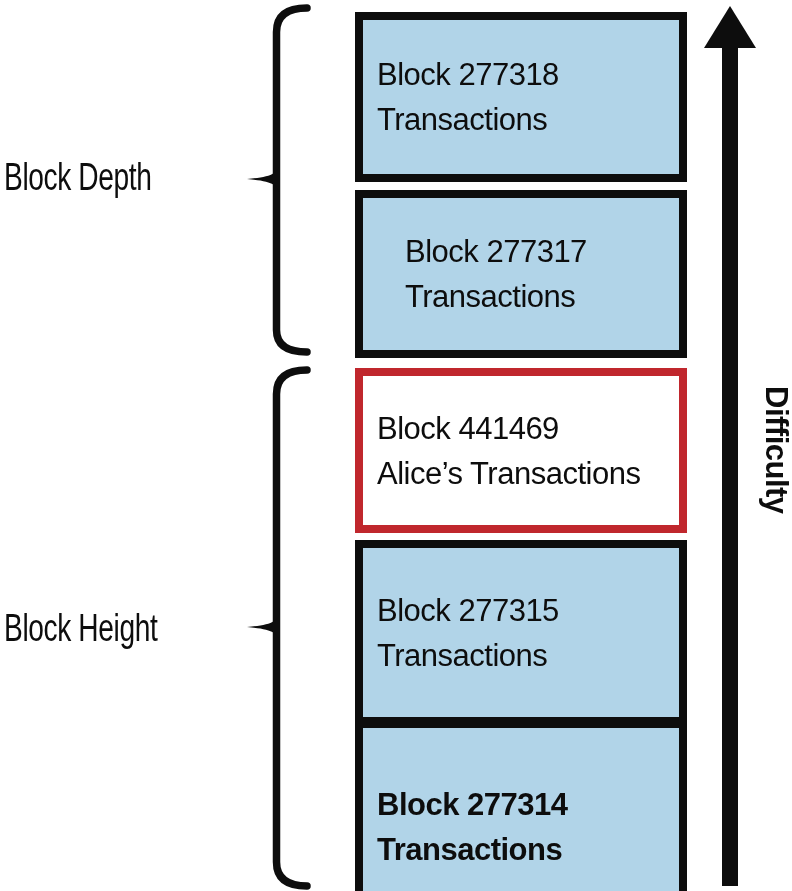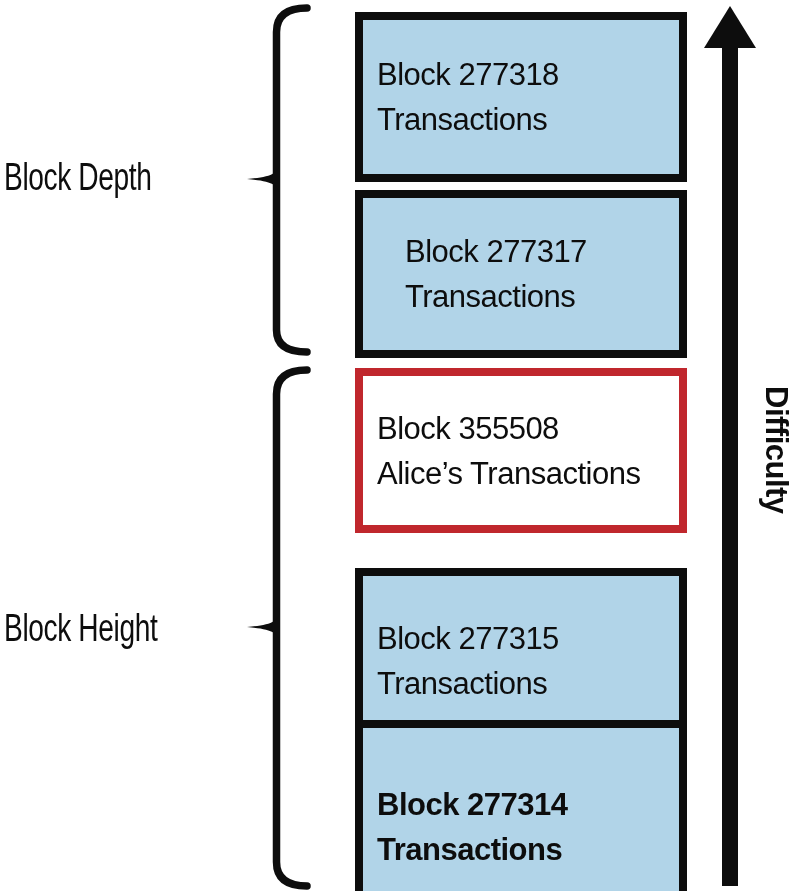--- a/index.html
+++ b/index.html
@@ -58,21 +58,21 @@
   .block .line{
     font-size:31px;
     line-height:45px;
     letter-spacing:-0.5px;
     white-space:nowrap;
     color:var(--ink);
   }
   .block-0{top:12px;height:170px;}
   .block-1{top:190px;height:168px;padding-left:42px;}
   .block-2{top:368px;height:165px;}
-  .block-3{top:568px;height:185px;}
+  .block-3{top:540px;height:185px;}
   .block-4{top:720px;height:214px;font-weight:bold;}
   
   .arrow{position:absolute;left:698px;top:4px;}
   .arrow .solid{fill:var(--ink);}
   .difficulty-label{
     position:absolute;
     left:794px;
     top:386px;
     font-size:31px;
     font-weight:bold;
@@ -107,21 +107,21 @@
     <div class="line">Block 277318</div>
     <div class="line">Transactions</div>
   </div>
 
   <div class="block block-1">
     <div class="line">Block 277317</div>
     <div class="line">Transactions</div>
   </div>
 
   <div class="block block-2 highlighted">
-    <div class="line">Block 355508</div>
+    <div class="line">Block 441469</div>
     <div class="line">Alice’s Transactions</div>
   </div>
 
   <div class="block block-3">
     <div class="line">Block 277315</div>
     <div class="line">Transactions</div>
   </div>
 
   <div class="block block-4">
     <div class="line">Block 277314</div>

